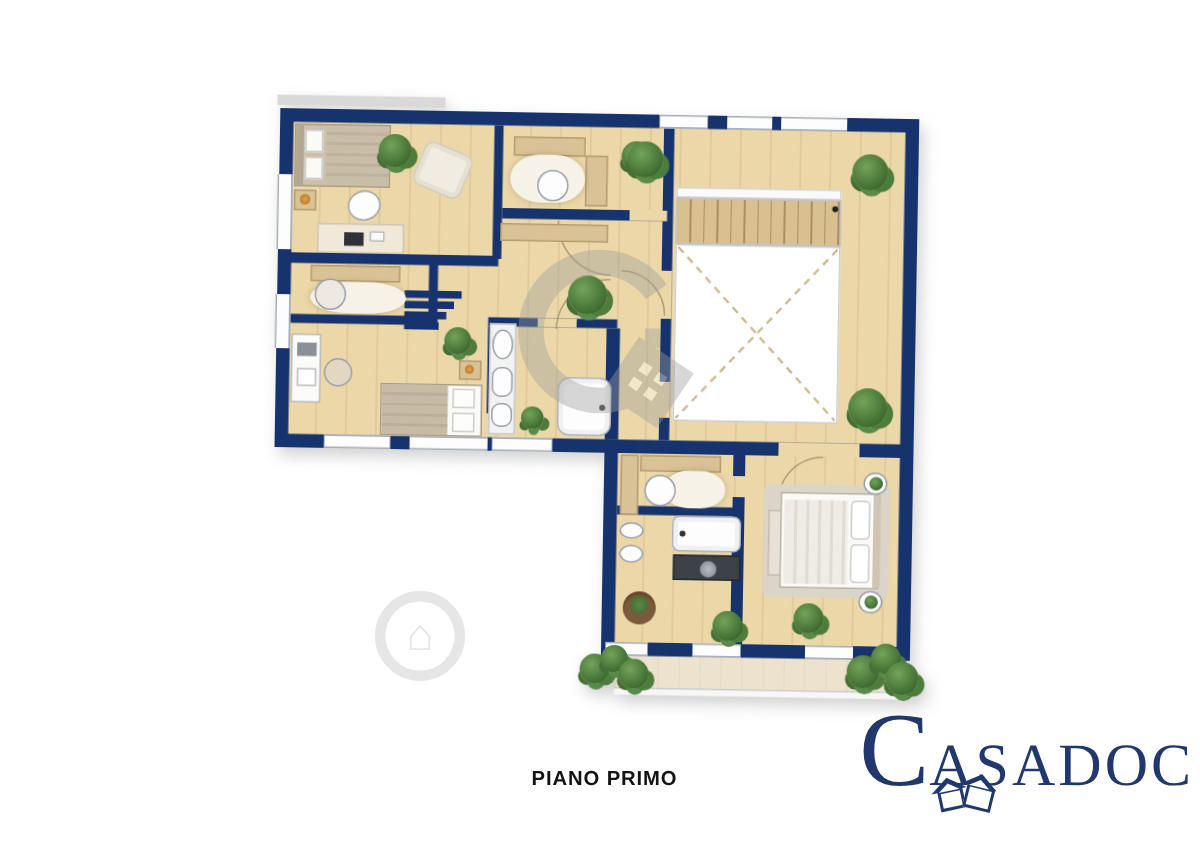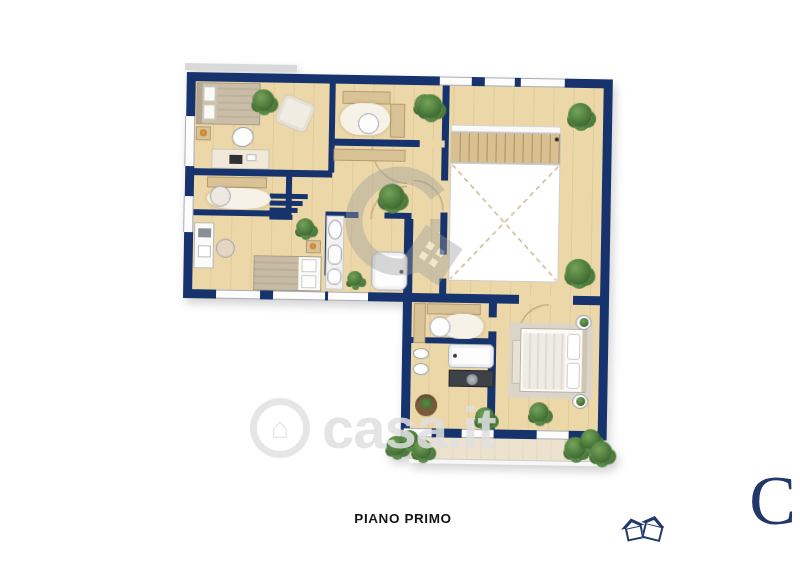--- a/index.html
+++ b/index.html
@@ -222,28 +222,28 @@
       <rect x="84" y="102" width="7" height="7" fill="#ffffff"></rect>
       <rect x="96" y="102" width="7" height="7" fill="#ffffff"></rect>
     </g>
     <rect x="92" y="64" width="10" height="13" fill="#9e9e9e"></rect>
   </svg>
 
   <div class="casa-wm">
     <span class="casa-icon">
         <span>⌂</span>
       </span>
-    <span class="casa-text">casa.it</span>
   </div>
 
   <div class="floor-label">PIANO PRIMO</div>
 
   <div class="agency">
     <div class="agency-name">
       <span class="agency-c">C</span>
+      <span class="agency-rest">ASADOC</span>
     </div>
     <span class="twin-houses">
       <span class="mini-house h1"></span>
       <span class="mini-house h2"></span>
     </span>
   </div>
 
 </div>
 
 </body></html>

